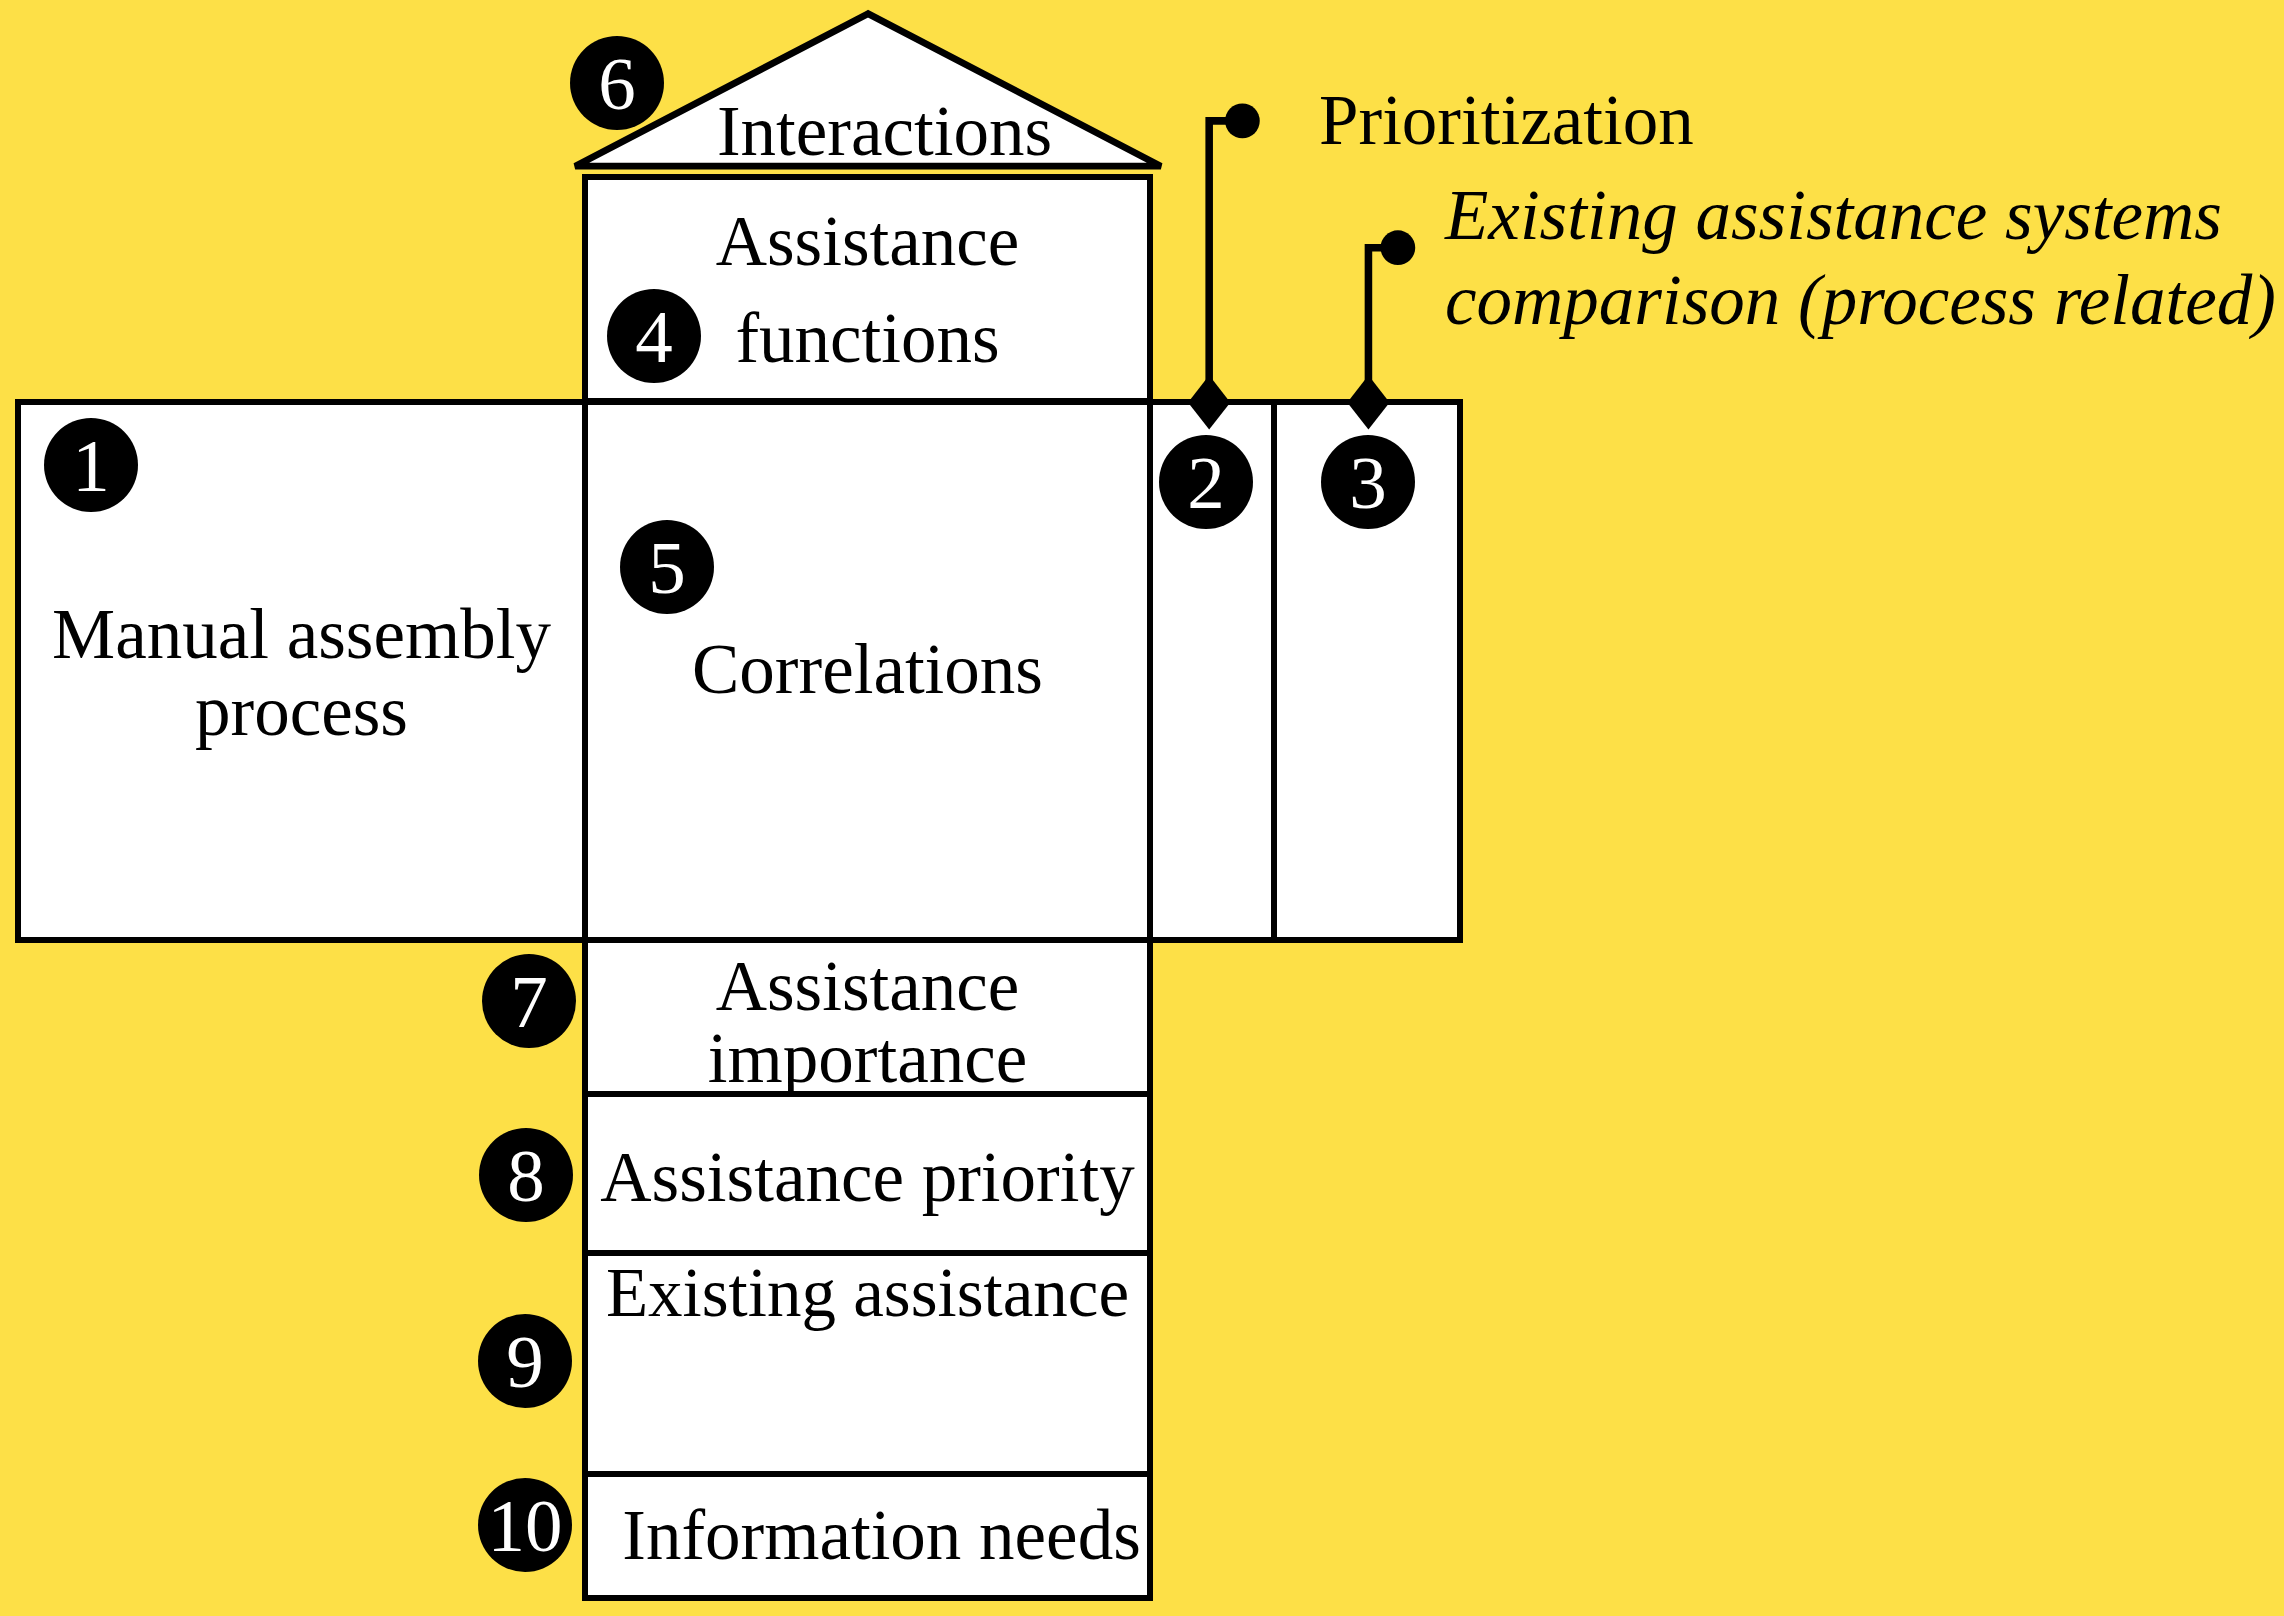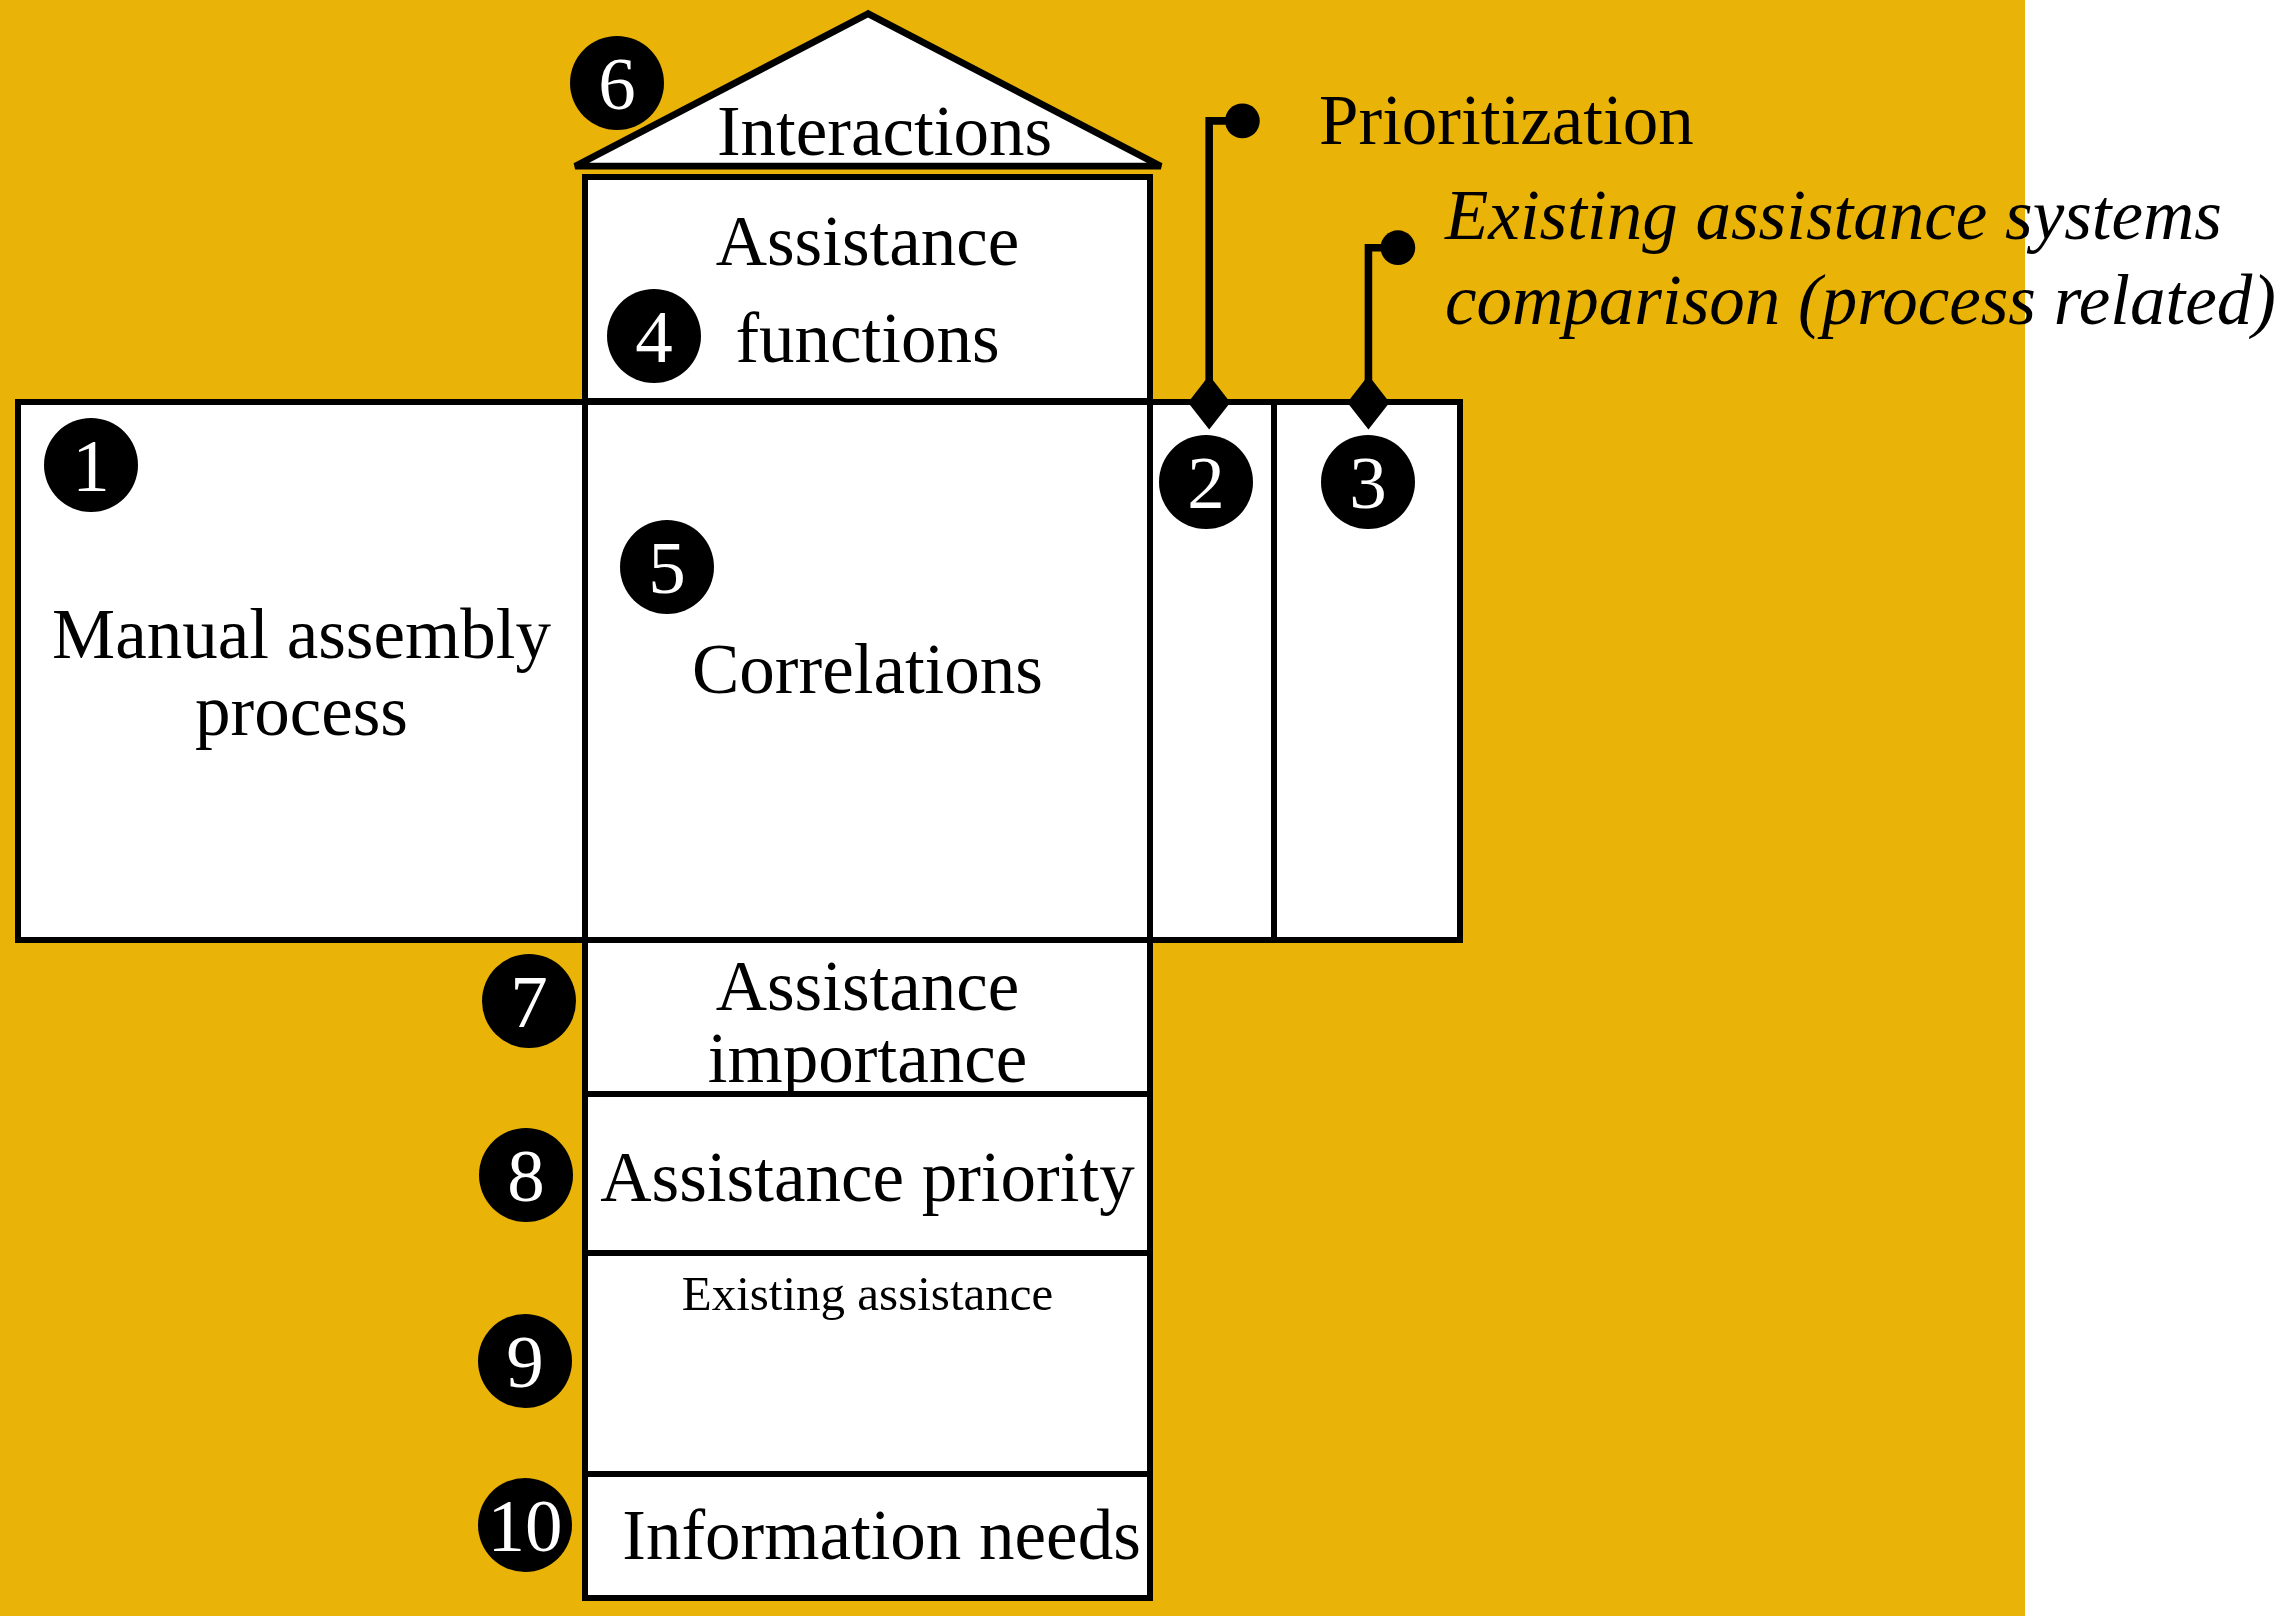--- a/index.html
+++ b/index.html
@@ -3,22 +3,22 @@
 <meta charset="utf-8">
 <style>
   html, body {
     margin: 0; padding: 0;
     width: 2284px; height: 1617px;
     overflow: hidden;
     background: #ffffff;
   }
   .canvas {
     position: relative;
-    width: 2025px; height: 1617px;
-    background: #eab308;
+    width: 2284px; height: 1617px;
+    background: #fde047;
     font-family: "Liberation Serif", "DejaVu Serif", serif;
     color: #000;
   }
   svg.overlay {
     position: absolute; left: 0; top: 0;
     width: 2284px; height: 1617px;
     z-index: 2;
   }
   .box {
     position: absolute;
@@ -47,21 +47,21 @@
     align-items: center;
     justify-content: center;
     font-size: 75px;
     line-height: 1;
   }
   
   .lh-af   { line-height: 97px; }
   .lh-map  { line-height: 77px; }
   .lh-one  { line-height: 72px;  }
   .lh-row  { line-height: 72px;  }
-  .lh-r9   { line-height: 65px;  font-size: 49px; }
+  .lh-r9   { line-height: 65px;  font-size: 69px; }
   .lh-call { line-height: 85px; text-align: left; }
 </style>
 </head>
 <body>
 
 <div class="canvas">
 
   <div class="box" style="left:582px; top:174px; width:571px; height:230px;"></div>
 
   <div class="box" style="left:15px; top:399px; width:573px; height:544px;"></div>

